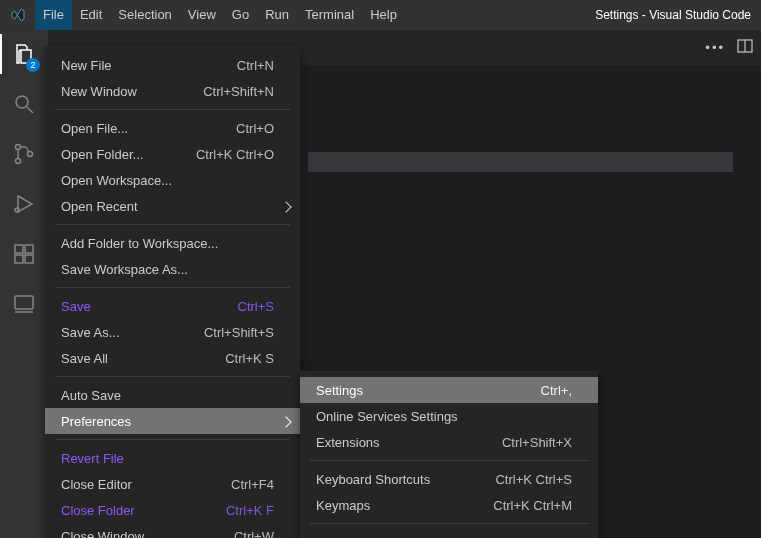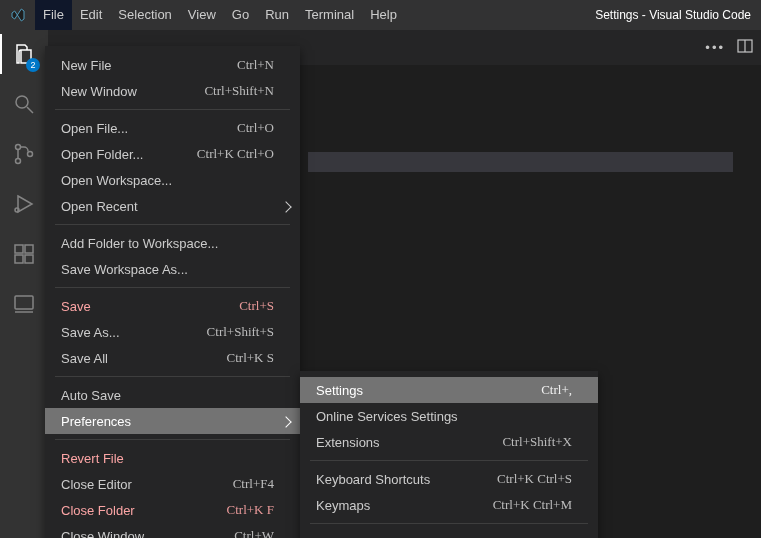--- a/index.html
+++ b/index.html
@@ -4,21 +4,21 @@
 <style>
 * { margin: 0; padding: 0; box-sizing: border-box; font-family: "Segoe UI", Arial, sans-serif; font-size: 13px; }
 body { width: 761px; height: 538px; background: #1e1e1e; color: #cccccc; overflow: hidden; position: relative; }
 
 
 .titlebar { height: 30px; background: #323233; display: flex; align-items: center; }
 .app-icon { width: 35px; height: 30px; display: flex; align-items: center; justify-content: center; }
 .app-icon svg { width: 16px; height: 16px; }
 .menubar { display: flex; }
 .menu-item { padding: 0 8px; height: 30px; line-height: 30px; color: #cccccc; cursor: default; }
-.menu-item.active { background: #0f172a; }
+.menu-item.active { background: #0c4a6e; }
 .title-right { margin-left: auto; padding-right: 10px; color: #ffffff; font-size: 12px; }
 
 
 .activitybar { position: absolute; left: 0; top: 30px; width: 48px; height: calc(100% - 30px); background: #333333; display: flex; flex-direction: column; align-items: center; padding-top: 8px; gap: 18px; }
 .activity-item { width: 48px; height: 32px; display: flex; align-items: center; justify-content: center; color: #858585; position: relative; }
 .activity-item.active { color: #ffffff; }
 .activity-item.active::before { content: ""; position: absolute; left: 0; top: -4px; bottom: -4px; width: 2px; background: #ffffff; }
 .badge { position: absolute; bottom: -2px; right: 8px; min-width: 14px; height: 14px; background: #007acc; color: #fff; border-radius: 7px; font-size: 9px; display: flex; align-items: center; justify-content: center; padding: 0 3px; }
 
 
@@ -26,24 +26,24 @@
 .editor-tabstrip { height: 35px; background: #252526; display: flex; align-items: center; justify-content: flex-end; padding-right: 8px; gap: 12px; }
 .ellipsis-icon { color: #c5c5c5; letter-spacing: 2px; }
 .split-icon { color: #c5c5c5; }
 .content-highlight { position: absolute; left: 260px; right: 28px; top: 122px; height: 20px; background: #37373d; }
 
 
 .menu-dropdown { position: absolute; top: 46px; background: #252526; box-shadow: 0 4px 10px rgba(0,0,0,0.5); padding: 6px 0; }
 .file-menu { left: 45px; width: 255px; }
 .pref-submenu { left: 300px; top: 371px; width: 298px; padding-bottom: 20px; }
 .menu-row { display: flex; align-items: center; height: 26px; padding: 0 26px 0 16px; position: relative; color: #cccccc; }
-.menu-row.disabled { color: #fca5a5; }
+.menu-row.disabled { color: #8b5cf6; }
 .menu-row.highlight { background: #737373; color: #ffffff; align-items: center; }
 .menu-row .label { flex: 1; white-space: nowrap; }
-.menu-row .shortcut { color: inherit; opacity: 0.9; font-family: Liberation Serif, serif; }
+.menu-row .shortcut { color: inherit; opacity: 0.9; }
 .menu-row .arrow { position: absolute; right: 10px; }
 .menu-sep { height: 1px; margin: 5px 10px; background: #3e3e3e; }
 
 .chevron { width: 8px; height: 8px; border-right: 1.2px solid currentColor; border-bottom: 1.2px solid currentColor; transform: rotate(-45deg); display: inline-block; }
 
 .icon24 { width: 24px; height: 24px; }
 </style>
 </head>
 <body>
 

